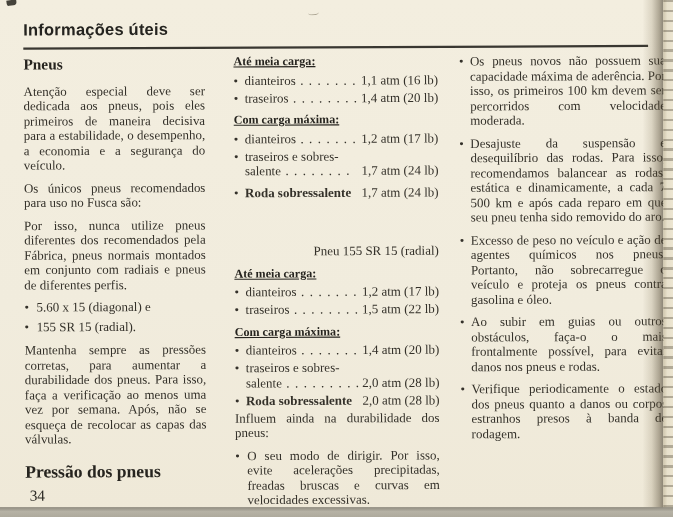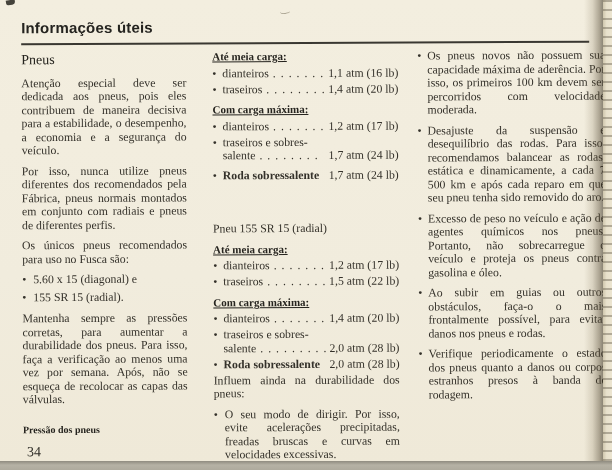--- a/index.html
+++ b/index.html
@@ -25,23 +25,23 @@
     position:absolute;left:22px;top:42px;width:568px;height:2px;
     background:#393731;
   }
   
   .cols{position:absolute;left:22px;top:50px;width:584px;display:flex;}
   .col{font-size:11.8px;line-height:13.5px;color:#34312a;}
   .col1{width:165px;margin-right:26px;}
   .col2{width:186px;margin-right:19px;}
   .col3{width:188px;}
   .col p{margin:0 0 7px 0;text-align:justify;}
-  .col p.noj{text-align:left;margin-bottom:2px;margin-top:40px;}
-  h2.sec{font-size:14px;font-weight:400;color:#26241f;margin:2px 0 10px 0;}
-  h2.sub{font-size:10px;font-weight:700;color:#26241f;margin:16px 0 10px 0;}
+  .col p.noj{text-align:right;margin-bottom:2px;margin-top:40px;}
+  h2.sec{font-size:14px;font-weight:700;color:#26241f;margin:2px 0 10px 0;}
+  h2.sub{font-size:16px;font-weight:700;color:#26241f;margin:16px 0 10px 0;}
   h3.load{font-size:11px;font-weight:700;color:#26241f;margin:7px 0 3px 0;text-decoration:underline;}
   
   .bitem{display:flex;margin:0 0 4px 0;}
   .bitem .b{width:11px;flex:0 0 11px;}
   .blist{margin:2px 0 8px 0;}
   .col3 .bitem{margin:0 0 7px 0;text-align:justify;}
   .col3 .bitem .b{width:10px;flex:0 0 10px;}
   
   .prow{display:flex;align-items:baseline;white-space:nowrap;margin:0 0 2.5px 0;}
   .prow .b{width:10px;flex:0 0 10px;}
@@ -88,23 +88,23 @@
 <div class="scan">
   <div class="page">
     <div class="tilt">
       <h1 class="hdr-title">Informações úteis</h1>
       <div class="hdr-rule"></div>
 
       <div class="cols">
 
         <section class="col col1">
           <h2 class="sec">Pneus</h2>
-          <p>Atenção especial deve ser dedicada aos pneus, pois eles contribuem de maneira decisiva para a estabilidade, o desempenho, a economia e a segurança do veículo.</p>
+          <p>Atenção especial deve ser dedicada aos pneus, pois eles primeiros de maneira decisiva para a estabilidade, o desempenho, a economia e a segurança do veículo.</p>
+          <p>Os únicos pneus recomendados para uso no Fusca são:</p>
           <p>Por isso, nunca utilize pneus diferentes dos recomendados pela Fábrica, pneus normais montados em conjunto com radiais e pneus de diferentes perfis.</p>
-          <p>Os únicos pneus recomendados para uso no Fusca são:</p>
           <div class="blist">
             <div class="bitem">
               <span class="b">•</span>
               <span>5.60 x 15 (diagonal) e</span>
             </div>
             <div class="bitem">
               <span class="b">•</span>
               <span>155 SR 15 (radial).</span>
             </div>
           </div>

